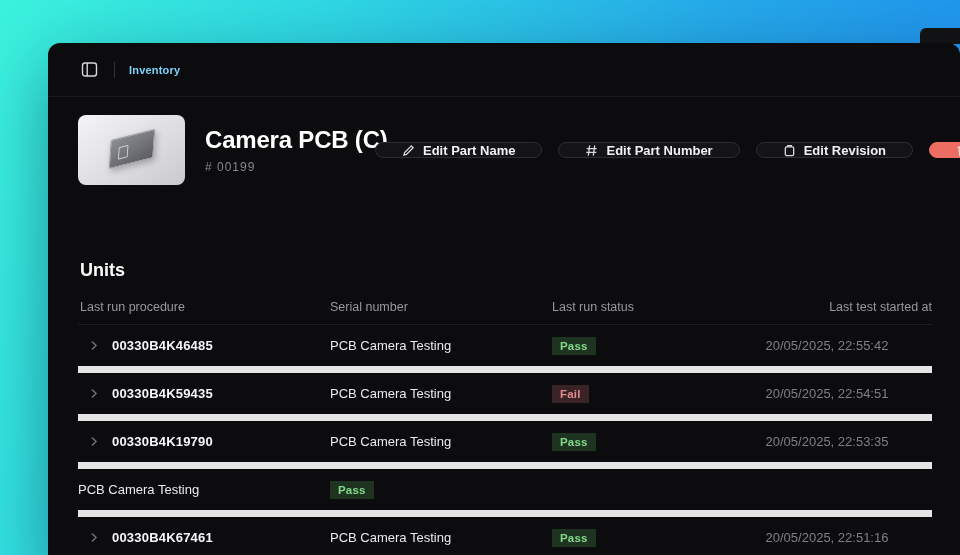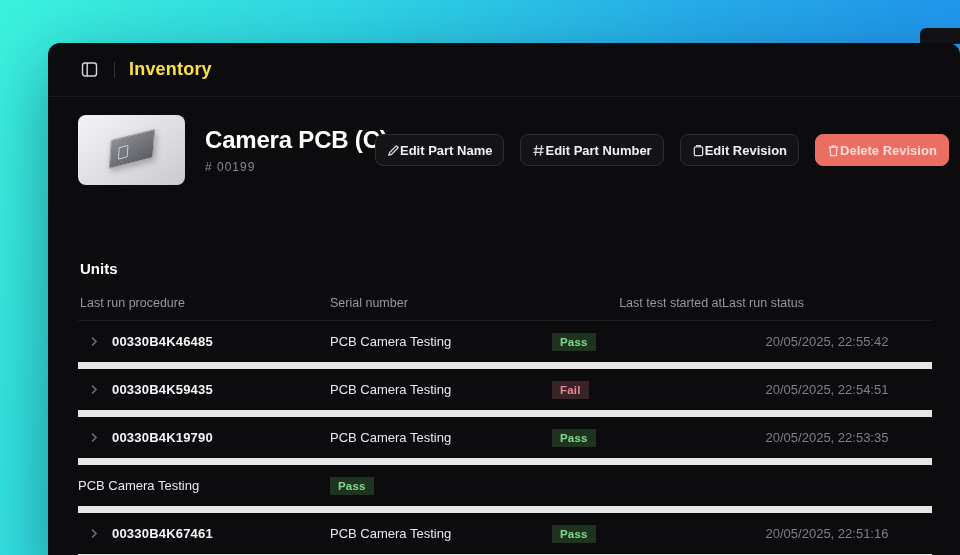--- a/index.html
+++ b/index.html
@@ -21,21 +21,21 @@
     color:#f2f2f4; overflow:hidden;
   }
   
   .topbar{
     height:54px; display:flex; align-items:center; gap:14px;
     padding:0 30px; border-bottom:1px solid #1a1a1d;
   }
   .panel-btn{ width:22px; height:22px; display:flex; align-items:center; justify-content:center;
     background:none; border:none; color:#d6d6da; cursor:pointer; }
   .topbar-divider{ width:1px; height:16px; background:#333338; }
-  .topbar-title{ font-size:18px; font-weight:700; color:#fde047; letter-spacing:.2px; }
+  .topbar-title{ font-size:11px; font-weight:700; color:#7dd3fc; letter-spacing:.2px; }
   
   .part-header{ display:flex; align-items:center; margin:18px 28px 0 30px; gap:20px; }
   .thumb{
     width:107px; height:70px; border-radius:8px; flex:none;
     background:linear-gradient(145deg,#f4f4f6 0%, #dcdce0 60%, #c9c9ce 100%);
     position:relative; overflow:hidden;
   }
   .pcb{
     position:absolute; left:31px; top:20px; width:46px; height:28px;
     background:linear-gradient(160deg,#8d8d94,#5b5b62);
@@ -45,31 +45,31 @@
   }
   .pcb::after{
     content:""; position:absolute; left:8px; top:8px; width:8px; height:10px;
     border:1px solid #cfcfd6; border-radius:1px;
   }
   .part-titles{ display:flex; flex-direction:column; gap:6px; min-width:150px; }
   .part-name{ font-size:24px; font-weight:800; letter-spacing:-.2px; color:#ffffff; white-space:nowrap; }
   .part-number{ font-family:Liberation Sans, sans-serif; font-size:12px; color:#87878f; letter-spacing:1px; }
   .header-actions{ display:flex; gap:16px; margin-left:auto; }
   .btn{
-    height:32px; display:flex; align-items:center; padding:0 11px;
+    height:16px; display:flex; align-items:center; gap:8px; padding:0 26px;
     background:#141417; border:1px solid #2d2d33; border-radius:8px;
     color:#f1f1f3; font-size:13px; font-weight:700; cursor:pointer; white-space:nowrap;
     font-family:"Liberation Sans", sans-serif;
   }
   .btn .ic{ display:flex; color:#d8d8dd; }
   .btn.danger{ background:#ec6e62; border-color:#ec6e62; color:#ffdbd6; }
   .btn.danger .ic{ color:#ffdbd6; }
   
   .units{ margin:75px 28px 0 30px; }
-  .units-title{ font-size:15px; font-weight:800; color:#fbfbfc; margin-bottom:14px; margin-left:2px; }
+  .units-title{ font-size:18px; font-weight:800; color:#fbfbfc; margin-bottom:14px; margin-left:2px; }
   .grid-row{ display:grid; grid-template-columns:252px 222px 1fr 210px; align-items:center; }
   .thead{ height:30px; padding-bottom:6px; border-bottom:1px solid #1e1e22; color:#97979e; font-size:12.5px; }
   .thead .col:first-child{ padding-left:2px; }
   .col-right{ text-align:right; }
   .trow{ height:48px; border-bottom:7px solid #e5e5e5; cursor:pointer; }
   .serial-cell{ display:flex; align-items:center; gap:14px; padding-left:12px; }
   .chev{ color:#6c6c74; display:flex; }
   .serial{ font-size:13px; font-weight:700; color:#f7f7f9; letter-spacing:.2px; }
   .proc{ font-size:13px; color:#e9e9ec; }
   .badge{
@@ -147,22 +147,22 @@
       </button>
     </div>
   </div>
 
   <div class="units">
     <div class="units-title">Units</div>
 
     <div class="grid-row thead">
       <div class="col">Last run procedure</div>
       <div class="col">Serial number</div>
+      <div class="col">Last run status</div>
       <div class="col col-right">Last test started at</div>
-      <div class="col">Last run status</div>
     </div>
 
     <div id="rows">
   <div class="grid-row trow">
     <div class="serial-cell">
       <span class="chev">
         <svg width="8" height="11" viewBox="0 0 8 11" fill="none" stroke="currentColor" stroke-width="1.6">
           <polyline points="2,1.5 6,5.5 2,9.5"></polyline>
         </svg>
       </span>

